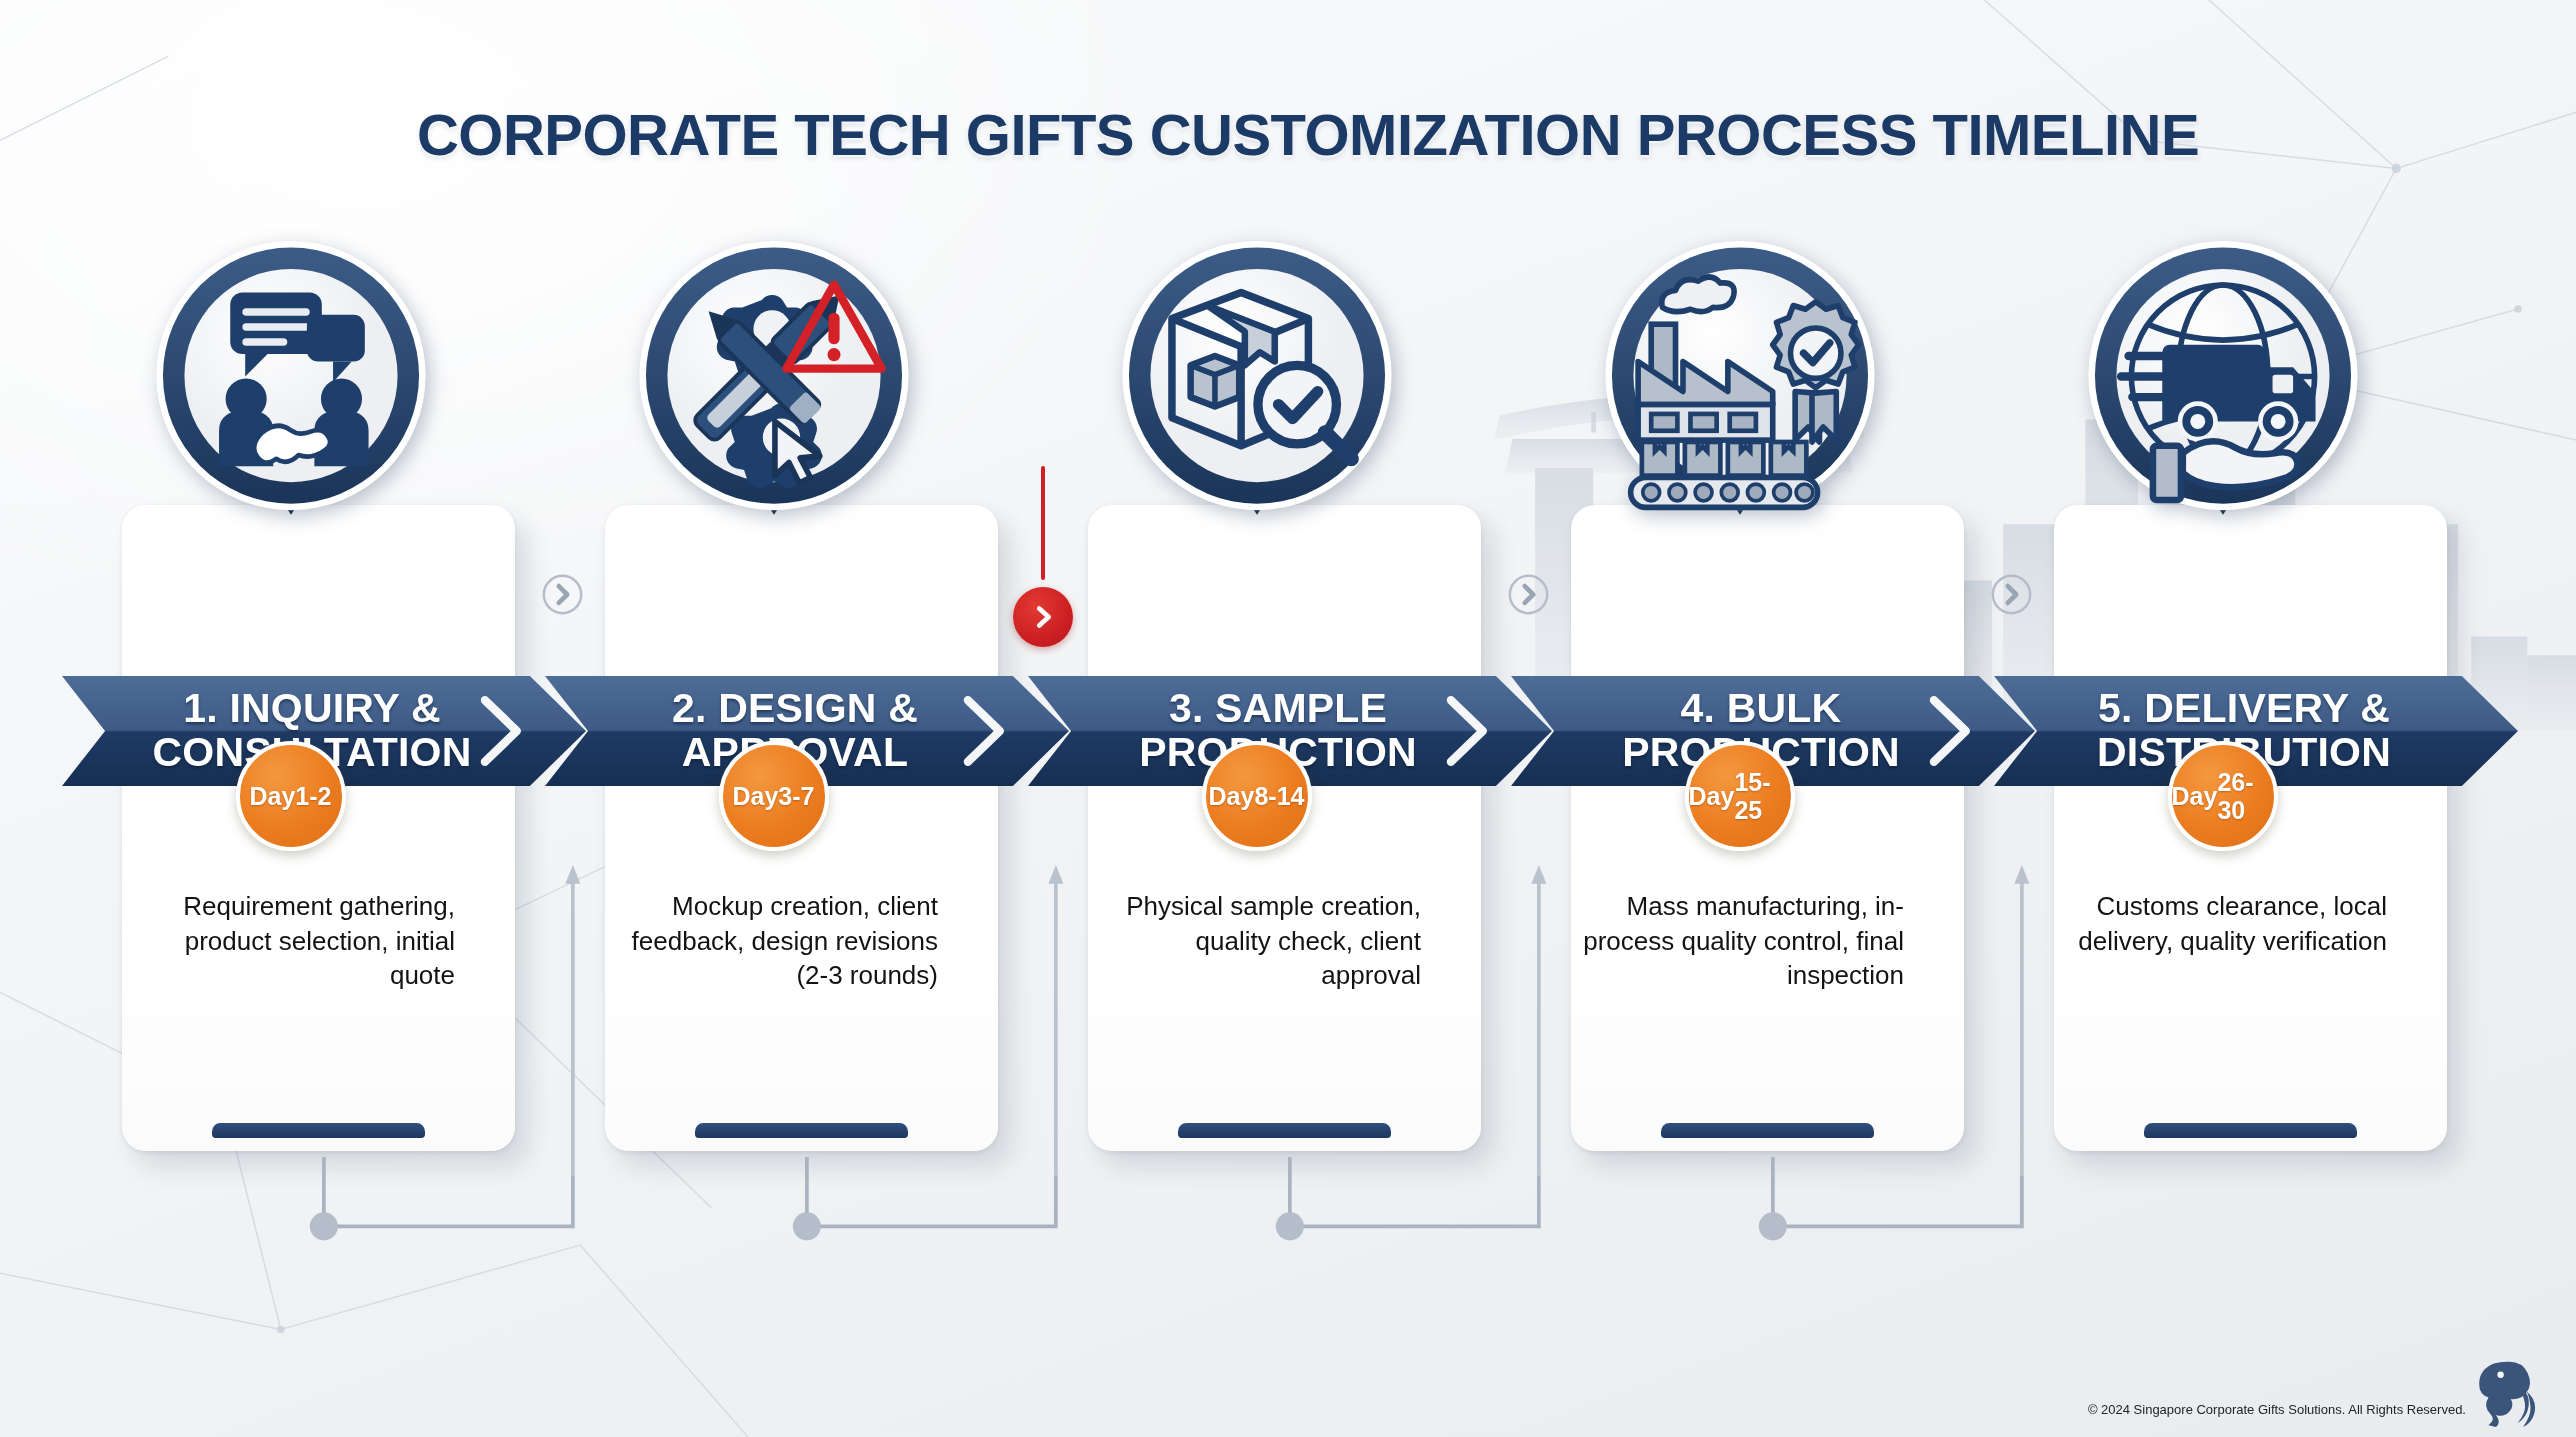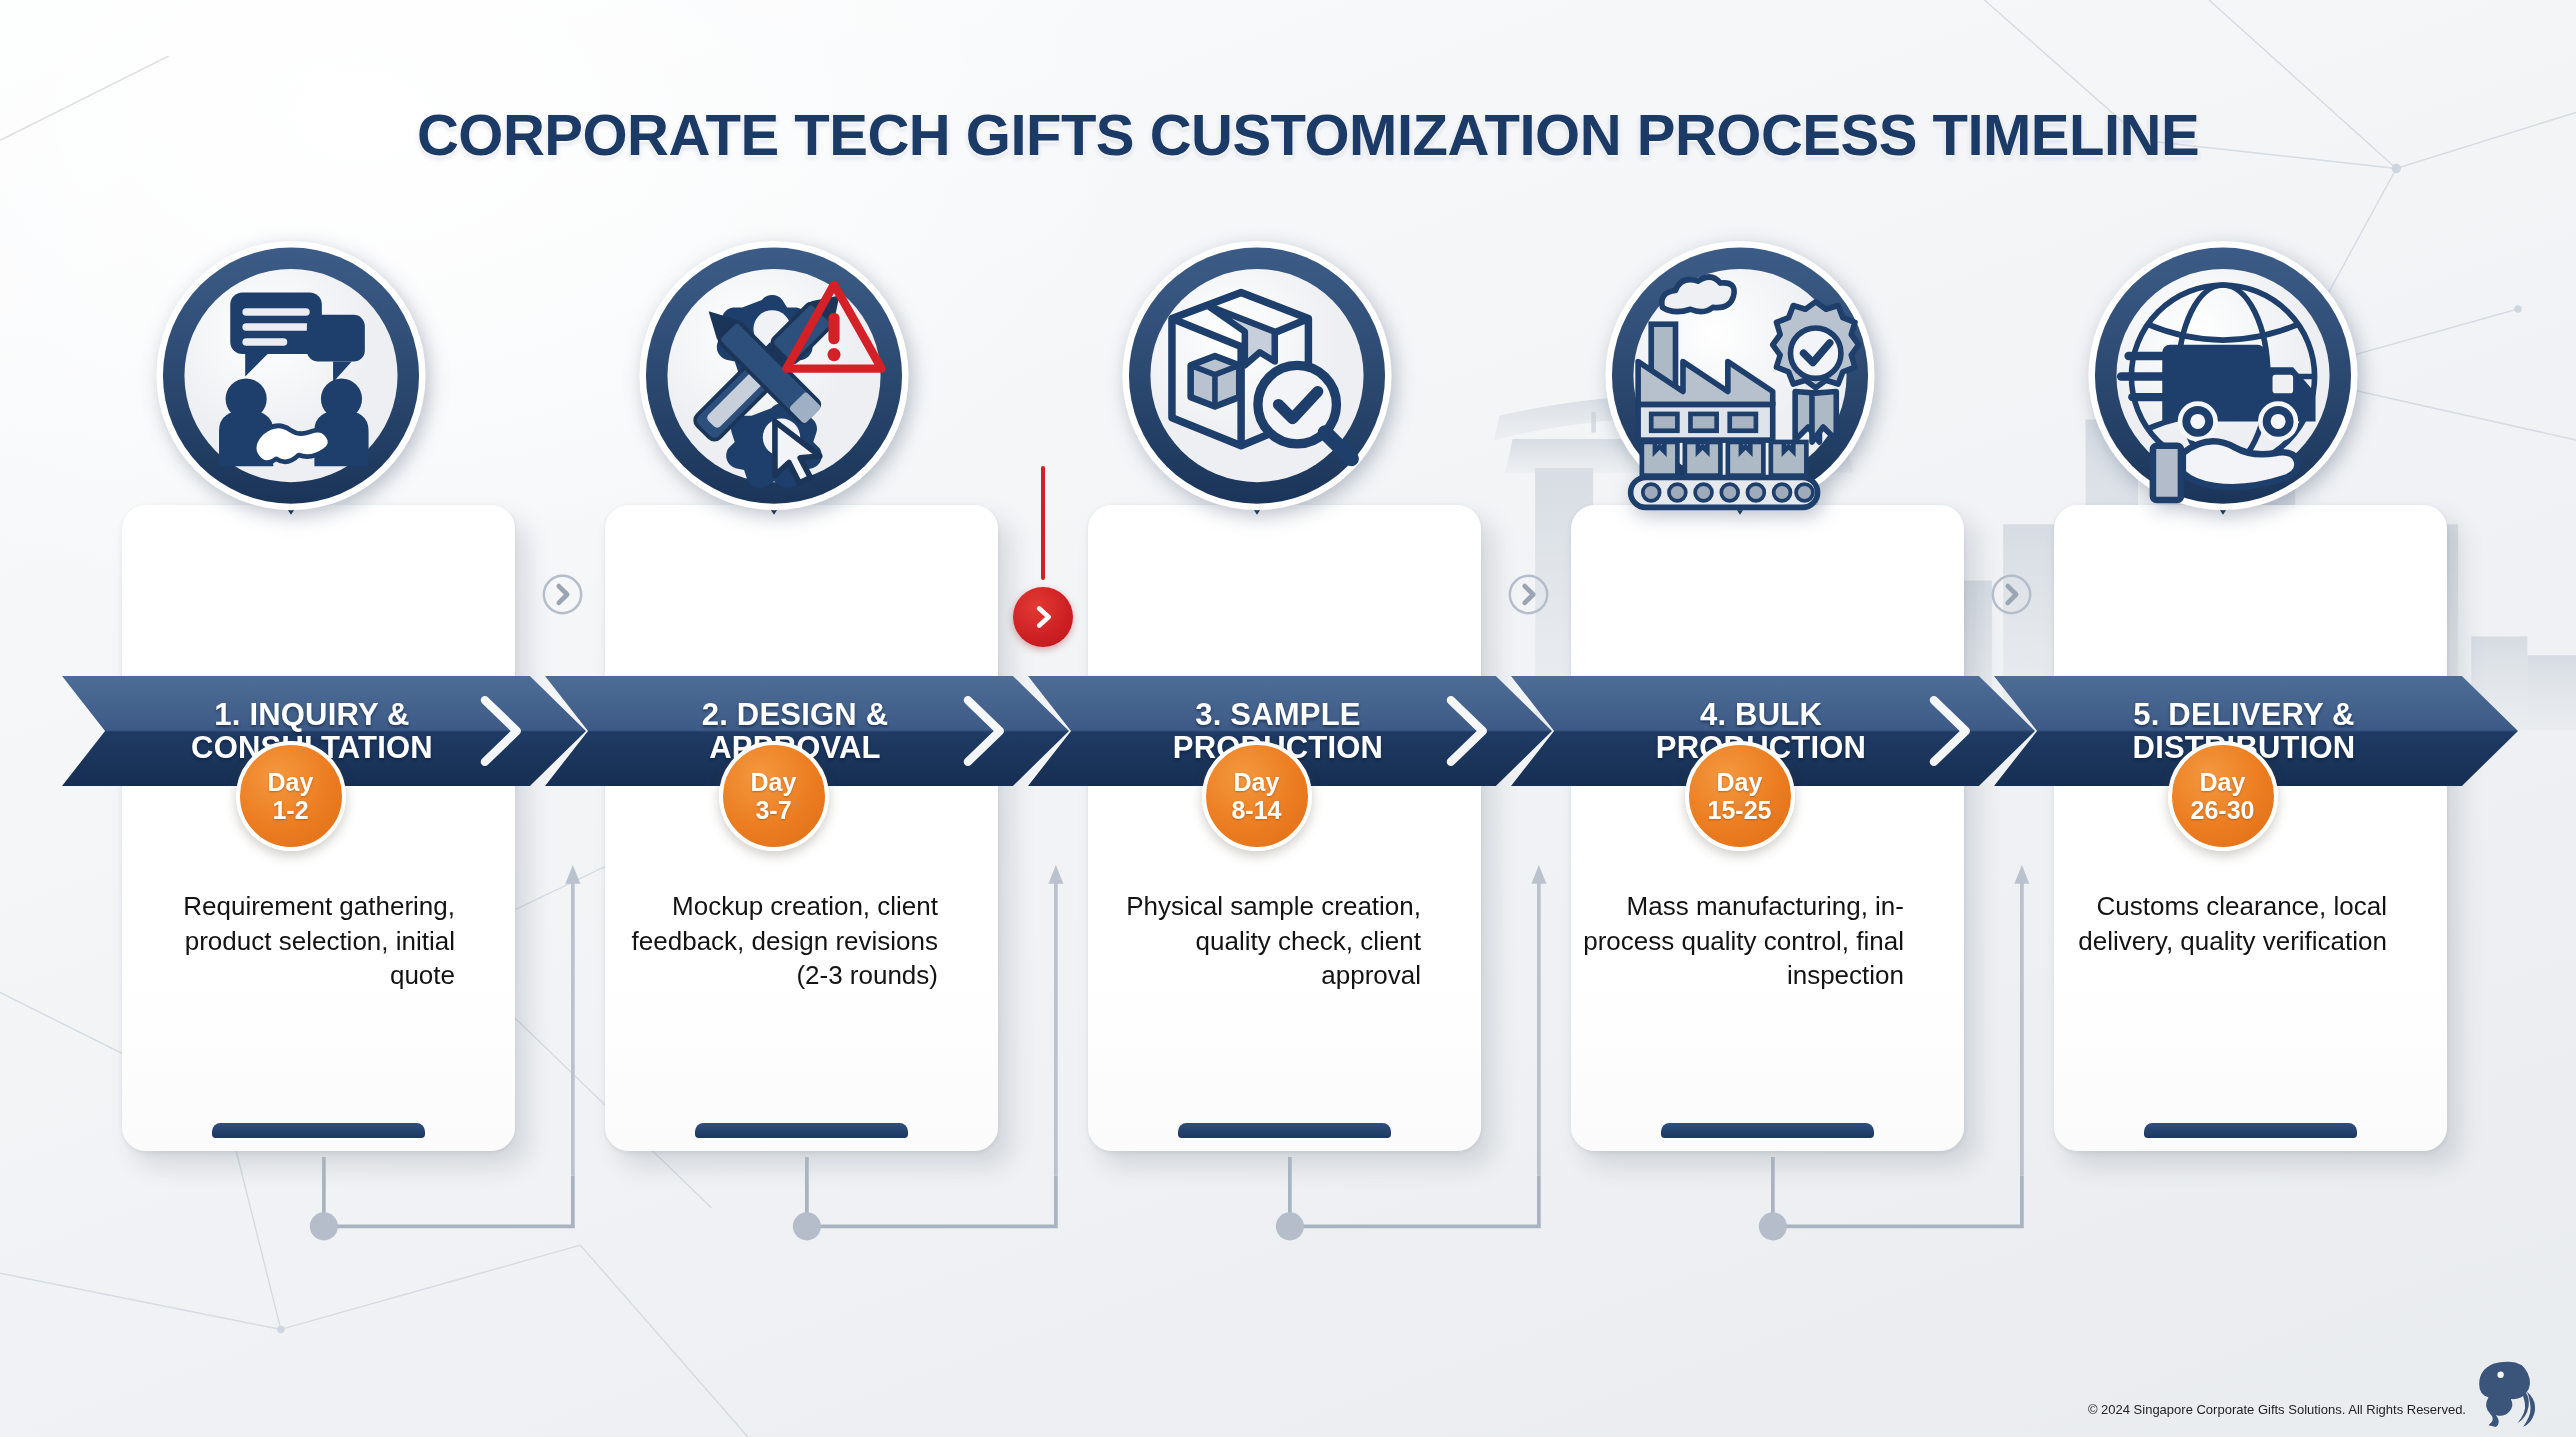--- a/index.html
+++ b/index.html
@@ -65,34 +65,34 @@
   .banner{
     position:absolute; top:0; height:110px;
     display:flex; align-items:center; justify-content:center;
     color:#ffffff;
   }
   .banner-bg{ position:absolute; inset:0; }
   .banner-bg svg{ width:100%; height:100%; display:block; }
   .banner-label{
     position:relative; z-index:2;
     text-align:center; line-height:1.07;
-    font-size:31px; font-weight:bold; letter-spacing:0.2px;
+    font-size:41px; font-weight:bold; letter-spacing:0.2px;
     text-shadow:0 1.9px 2.8px rgba(10,25,50,.55);
     padding-right:24px;
   }
 
   
   .day-badge{
     position:absolute; left:50%; top:236px;
     transform:translateX(-50%);
     width:110px; height:110px; border-radius:50%;
     background:radial-gradient(circle at 36% 30%, #f3983f 0%, #ec7c20 55%, #df6f17 100%);
     border:4.7px solid #ffffff;
     box-shadow:0 4.7px 11.2px rgba(70,60,40,.26);
-    display:flex; flex-direction:column; align-items:center; justify-content:center;
+    display:flex; flex-direction:row; align-items:center; justify-content:center;
     color:#ffffff; font-weight:bold; font-size:25px; line-height:1.12;
     text-shadow:0 0.9px 1.9px rgba(120,60,10,.45);
     z-index:7;
   }
 
   
   .desc{
     position:absolute; left:32px; right:32px; top:384px;
     text-align:right;
     font-size:26px; line-height:1.33; color:#131313;

